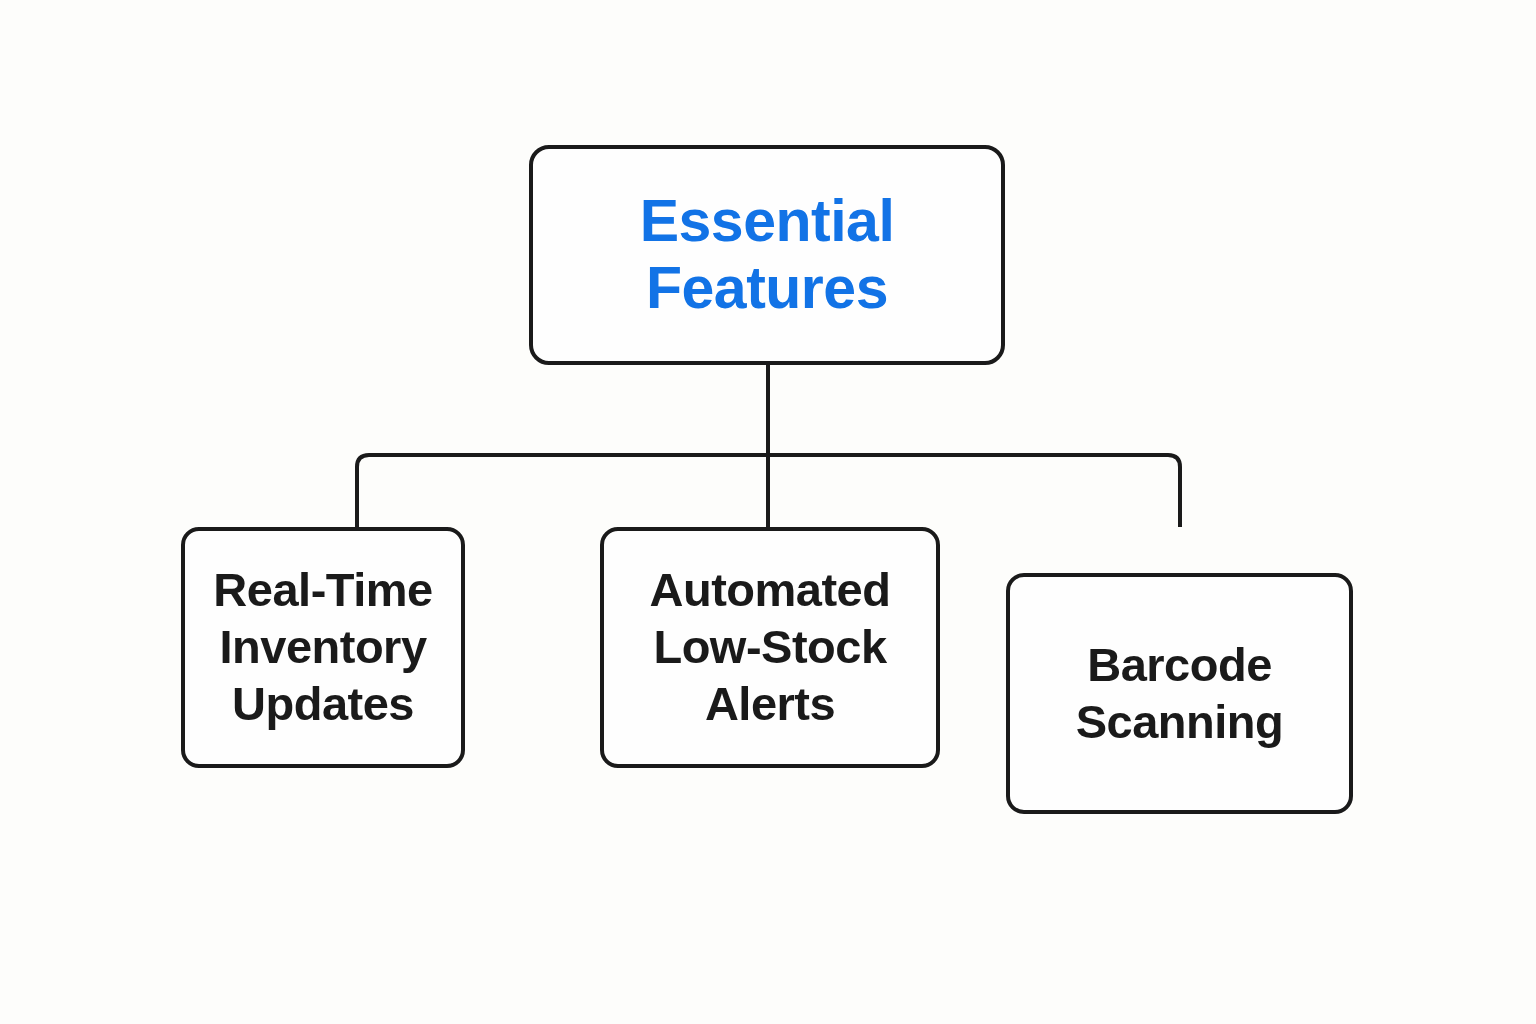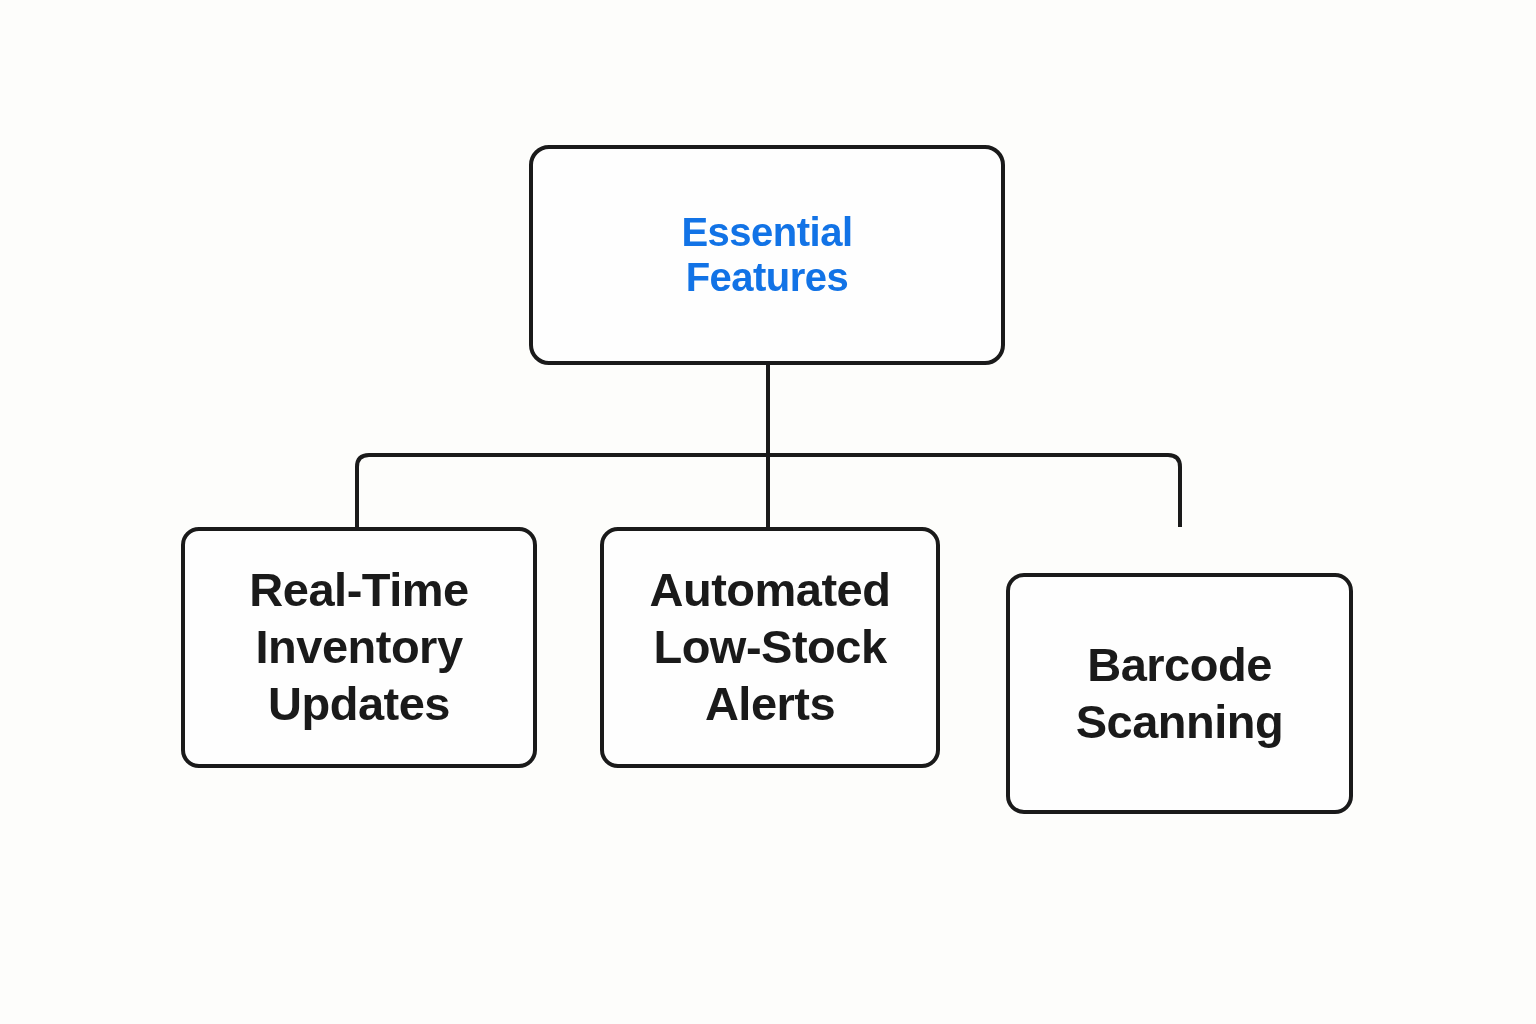--- a/index.html
+++ b/index.html
@@ -58,37 +58,37 @@
   
   #node-root {
     left: 529px;
     top: 145px;
     width: 476px;
     height: 220px;
     border-radius: 20px;
   }
   #node-root .node-label {
     color: #1273e6;
-    font-size: 40px;
+    font-size: 59px;
     font-weight: 700;
     line-height: 1.13;
   }
 
   
   .node-child .node-label {
     color: #1a1a1a;
     font-size: 47px;
     font-weight: 700;
     line-height: 1.21;
   }
 
   #node-child-0 {
     left: 181px;
     top: 527px;
-    width: 356px;
+    width: 284px;
     height: 241px;
   }
   #node-child-1 {
     left: 600px;
     top: 527px;
     width: 340px;
     height: 241px;
   }
   #node-child-2 {
     left: 1006px;

